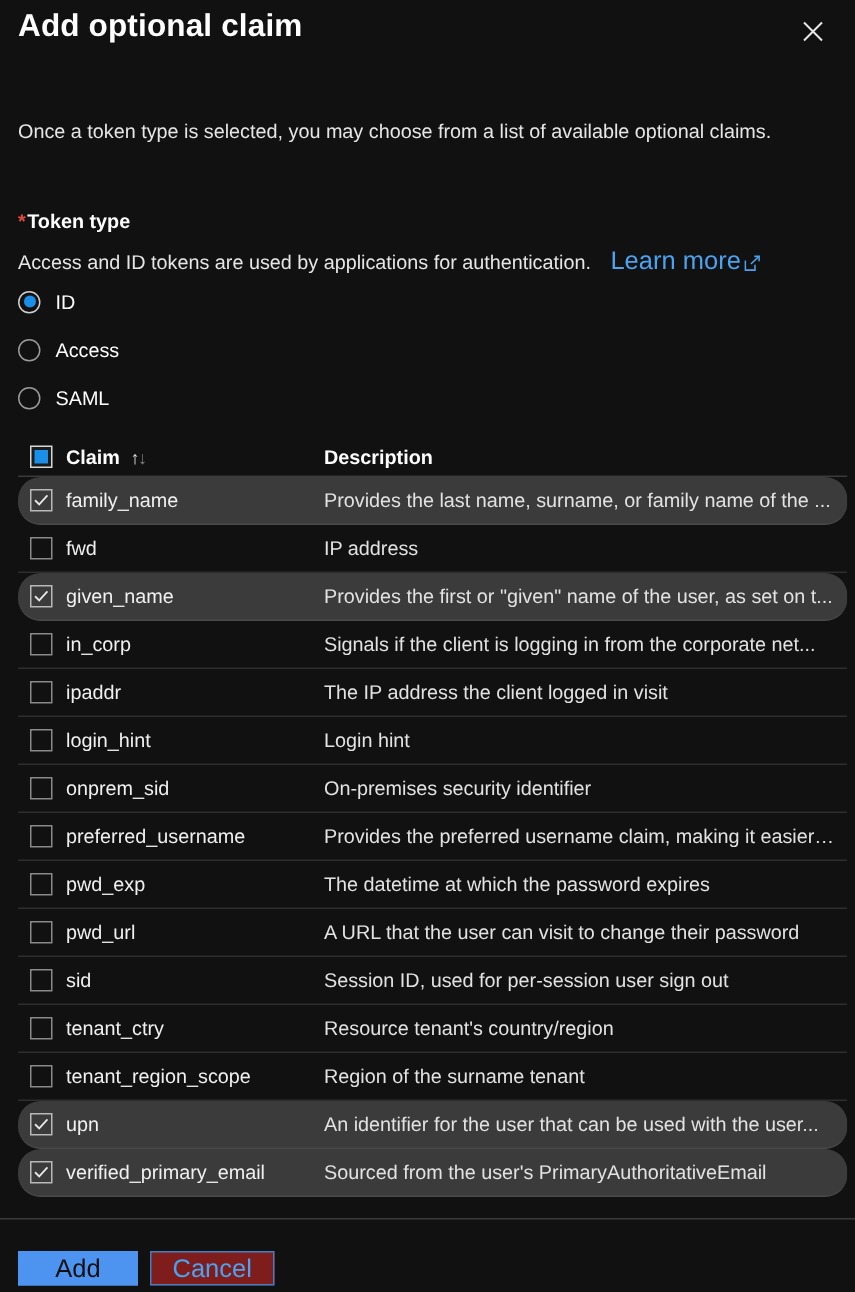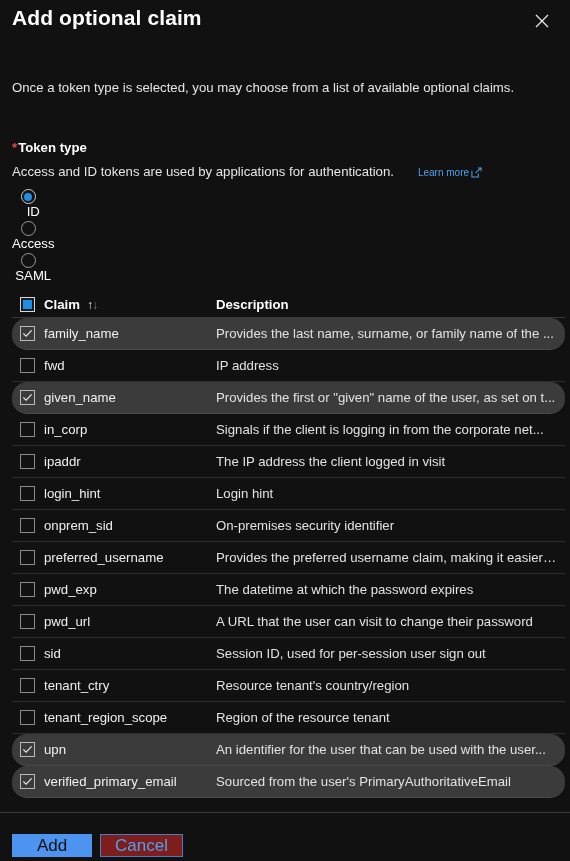--- a/index.html
+++ b/index.html
@@ -35,34 +35,33 @@
 
   
   .field-label {
     position: absolute; left: 12px; top: 140px;
     font-size: 13.2px; font-weight: 600; color: #ffffff; white-space: nowrap;
   }
   .req-star { color: #e24a41; font-size: 13.2px; margin-right: 1px; }
   .field-desc {
     position: absolute; left: 12px; top: 164px;
     font-size: 13.2px; color: #e6e6e6; white-space: nowrap;
-    display: flex; align-items: baseline; gap: 16px;
+    display: flex; align-items: baseline; gap: 5px;
   }
   .learn-more {
     color: #4aa3f0; text-decoration: none; cursor: pointer;
-    margin-left: 8px; font-size: 10px;
+    margin-left: 8px; font-size: 17px;
   }
   .ext-icon { margin-left: 2px; position: relative; top: 2px; }
 
   
   .radio-group { position: absolute; left: 12px; top: 189px; }
   .radio-row {
     display: flex; align-items: center; height: 24px; cursor: pointer;
     margin-bottom: 8px;
-    flex-direction: column;
   }
   .radio-outer {
     width: 15px; height: 15px; border-radius: 50%;
     border: 1px solid #9a9a9a; background: transparent;
     display: flex; align-items: center; justify-content: center;
     flex: none; margin-right: 10px;
   }
   .radio-row.checked .radio-outer { border-color: #cfcfcf; }
   .radio-dot { width: 8px; height: 8px; border-radius: 50%; background: #1a8fe8; display: none; }
   .radio-row.checked .radio-dot { display: block; }
@@ -285,21 +284,21 @@
             <span class="cb"></span>
           </div>
           <div class="cell-claim">tenant_ctry</div>
           <div class="cell-desc">Resource tenant's country/region</div>
         </div>
         <div class="row">
           <div class="cell-check">
             <span class="cb"></span>
           </div>
           <div class="cell-claim">tenant_region_scope</div>
-          <div class="cell-desc">Region of the resource tenant</div>
+          <div class="cell-desc">Region of the surname tenant</div>
         </div>
         <div class="row selected">
           <div class="cell-check">
             <span class="cb">
               <svg width="11" height="11" viewBox="0 0 12 12" aria-hidden="true">
                 <path d="M1.5 6 L4.5 9 L10.5 2.5" stroke="#e8e8e8" stroke-width="1.3" fill="none"></path>
               </svg>
             </span>
           </div>
           <div class="cell-claim">upn</div>

